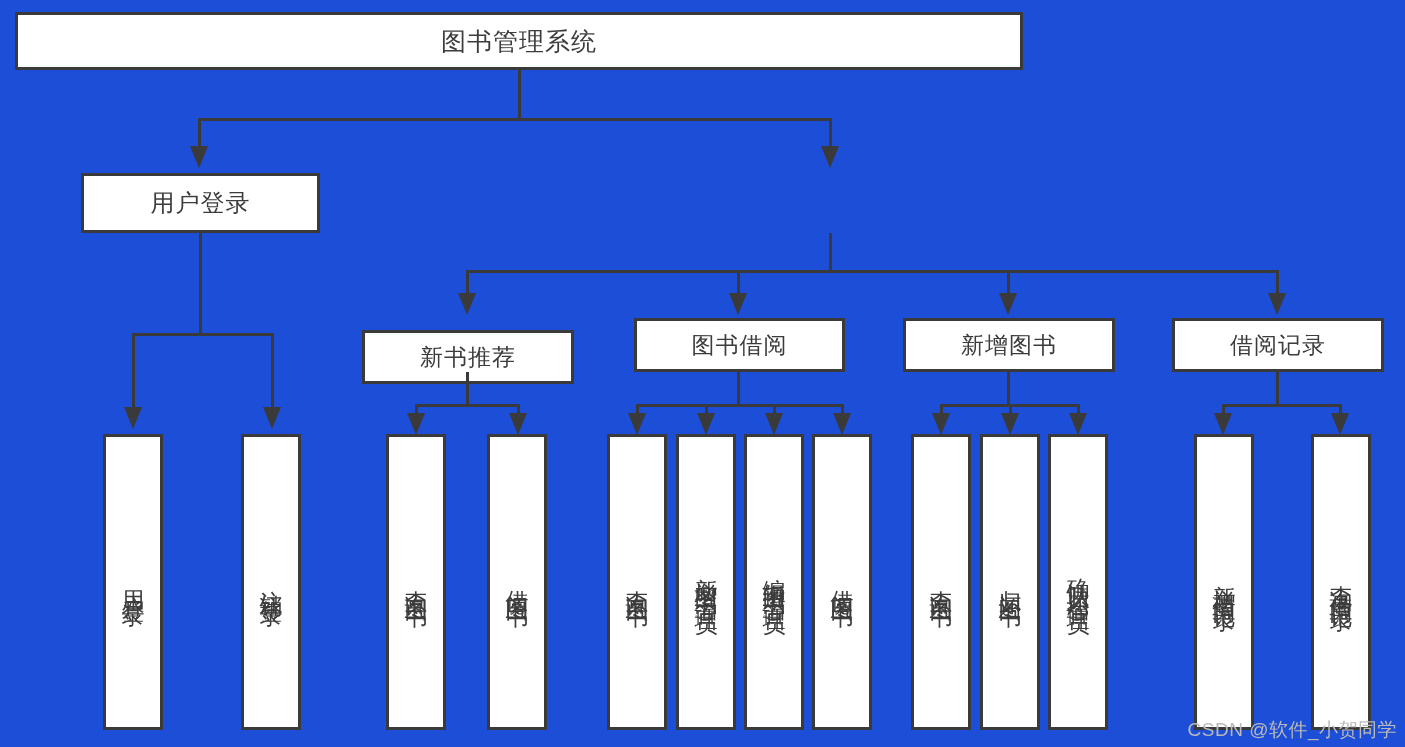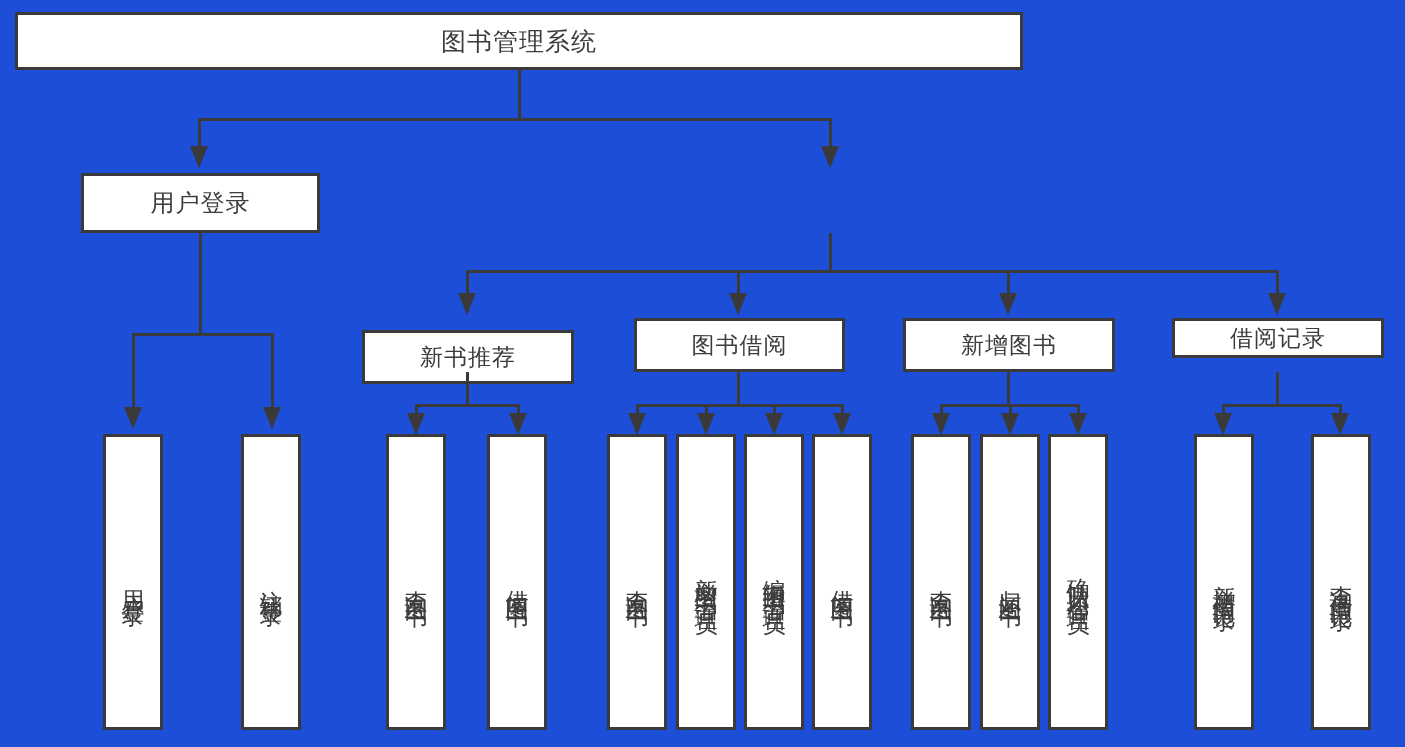--- a/index.html
+++ b/index.html
@@ -133,21 +133,21 @@
 
   <div class="node level2" style="left:362px; top:330px; width:212px; height:54px;">
     <span class="htext">新书推荐</span>
   </div>
   <div class="node level2" style="left:634px; top:318px; width:211px; height:54px;">
     <span class="htext">图书借阅</span>
   </div>
   <div class="node level2" style="left:903px; top:318px; width:212px; height:54px;">
     <span class="htext">新增图书</span>
   </div>
-  <div class="node level2" style="left:1172px; top:318px; width:212px; height:40px;">
+  <div class="node level2" style="left:1172px; top:318px; width:212px; height:54px;">
     <span class="htext">借阅记录</span>
   </div>
 
   <div class="vline" style="left:466px; top:372px; height:34px;"></div>
   <div class="hline" style="left:415px; top:404px; width:105px;"></div>
   <div class="vline" style="left:415px; top:404px; height:14px;"></div>
   <div class="arrow" style="left:407px; top:413px;"></div>
   <div class="vline" style="left:517px; top:404px; height:14px;"></div>
   <div class="arrow" style="left:509px; top:413px;"></div>
 
@@ -215,14 +215,15 @@
     <span class="vtext">确认归还（管理员）</span>
   </div>
 
   <div class="node leaf" style="left:1194px; top:434px; width:60px; height:296px;">
     <span class="vtext">新增借阅记录</span>
   </div>
   <div class="node leaf" style="left:1311px; top:434px; width:60px; height:296px;">
     <span class="vtext">查询借阅记录</span>
   </div>
 
+  <div id="watermark">CSDN @软件_小贺同学</div>
 
 </div>
 
 </body></html>

